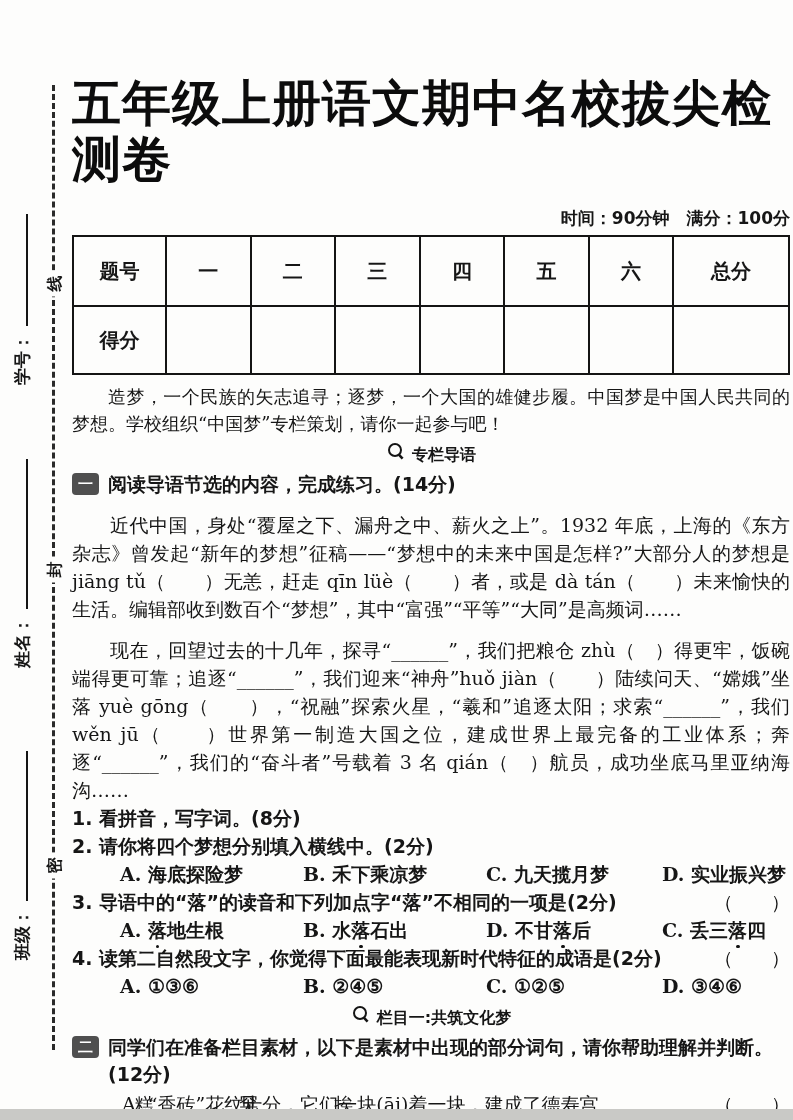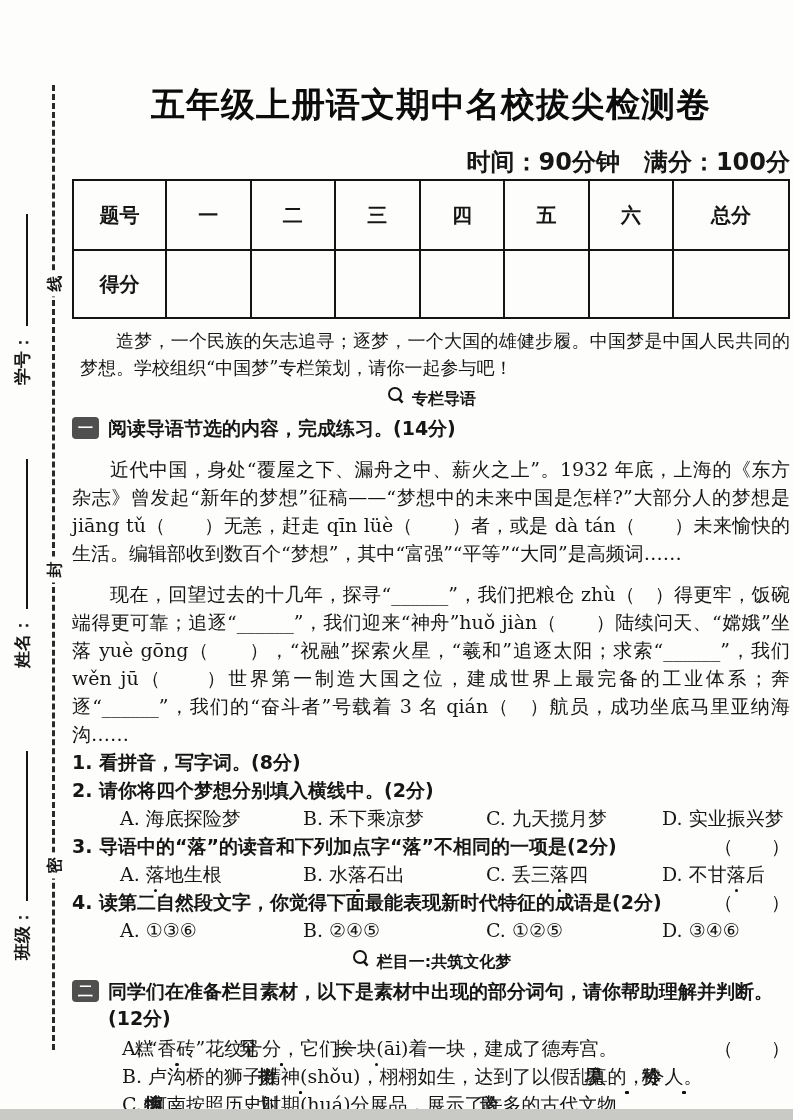--- a/index.html
+++ b/index.html
@@ -12,49 +12,49 @@
              padding:5px 0;font-size:16px;font-weight:700;transform:rotate(-90deg);
              font-family:"DejaVu Sans","Liberation Sans",sans-serif;}
   .v-item{position:absolute;transform-origin:0 0;transform:rotate(-90deg);white-space:nowrap;
           font-size:17px;font-weight:700;font-family:"DejaVu Sans","Liberation Sans",sans-serif;}
   .write-line{display:inline-block;border-bottom:2.5px solid #151515;height:0.95em;margin-left:8px;}
   .wl-short{width:112px;} .wl-long{width:150px;}
 
   
   .content{position:absolute;left:72px;top:62px;width:718px;font-size:19px;line-height:28px;}
 
-  .title{margin:14px 0 0 0;text-align:center;font-size:34px;line-height:56px;font-weight:900;
+  .title{margin:14px 0 0 0;font-size:49px;line-height:56px;font-weight:900;
          letter-spacing:1px;font-family:"DejaVu Sans","Liberation Sans",sans-serif;color:#0c0c0c;}
-  .exam-info{margin-top:16px;text-align:right;font-size:24px;font-weight:700;
+  .exam-info{margin-top:16px;text-align:right;font-size:17px;font-weight:700;
              font-family:"DejaVu Sans","Liberation Sans",sans-serif;}
 
   table.score{width:100%;border-collapse:collapse;margin-top:3px;}
   table.score td{border:2.5px solid #141414;text-align:center;font-size:20px;font-weight:600;
                  height:34px;padding:16px;}
   table.score tr:first-child td{height:36px;}
   table.score td.first{width:13%;}
 
-  .intro{margin:8px 0 0 8px;font-size:18px;line-height:27px;text-indent:2em;text-align:justify;font-weight:500;}
+  .intro{margin:8px 0 0 0;font-size:18px;line-height:27px;text-indent:2em;text-align:justify;font-weight:500;}
 
   .banner{display:flex;justify-content:center;align-items:flex-start;gap:6px;margin:5px 0 2px 0;
           font-size:16px;font-weight:700;line-height:26px;
           font-family:"DejaVu Sans","Liberation Sans",sans-serif;}
   .mag{flex:0 0 auto;}
 
   .sec-header{display:flex;align-items:flex-start;gap:9px;margin:3px 0 2px 0;font-size:19px;
               font-weight:700;line-height:27px;font-family:"DejaVu Sans","Liberation Sans",sans-serif;}
   .sec-badge{flex:0 0 auto;width:27px;height:22px;margin-top:2px;background:#4f4f4f;color:#ffffff;
              border-radius:4px;display:flex;align-items:center;justify-content:center;
              font-size:15px;font-weight:700;}
 
   .passage{margin:13px 0 0 0;text-indent:2em;text-align:justify;}
 
   .q-stem{font-weight:700;font-family:"DejaVu Sans","Liberation Sans",sans-serif;}
   .ans-paren{float:right;font-weight:400;font-family:"DejaVu Serif","Liberation Serif",serif;}
-  .opt-grid{display:grid;grid-template-columns:183px 183px 176px 1fr;padding-left:48px;}
+  .opt-grid{display:grid;grid-template-columns:183px 183px 176px 1fr;padding-left:48px;font-weight:bold;}
   .idioms{padding-left:48px;}
   .opt-block{padding-left:92px;text-indent:-42px;text-align:justify;}
 
   .em-dot{position:relative;display:inline-block;}
   .em-dot::after{content:"";position:absolute;left:50%;margin-left:-1.5px;bottom:-4px;
                  width:3.5px;height:3.5px;border-radius:50%;background:#111;}
 
   .scan-strip{position:absolute;left:0;right:0;bottom:0;height:11px;background:#c9c9c6;}
 </style>
 </head>
@@ -137,22 +137,22 @@
       <span>D. 实业振兴梦</span>
     </div>
 
     <div class="q-stem">
       <span class="ans-paren">（　　）</span>
       <span>3. 导语中的“落”的读音和下列加点字“落”不相同的一项是(2分)</span>
     </div>
     <div class="opt-grid">
       <span>A. <span class="em-dot">落</span>地生根</span>
       <span>B. 水<span class="em-dot">落</span>石出</span>
+      <span>D. 不甘<span class="em-dot">落</span>后</span>
       <span>C. 丢三<span class="em-dot">落</span>四</span>
-      <span>D. 不甘<span class="em-dot">落</span>后</span>
     </div>
 
     <div class="q-stem">
       <span class="ans-paren">（　　）</span>
       <span>4. 读第二自然段文字，你觉得下面最能表现新时代特征的成语是(2分)</span>
     </div>
     <div class="opt-grid">
       <span>A. ①③⑥</span>
       <span>B. ②④⑤</span>
       <span>C. ①②⑤</span>

